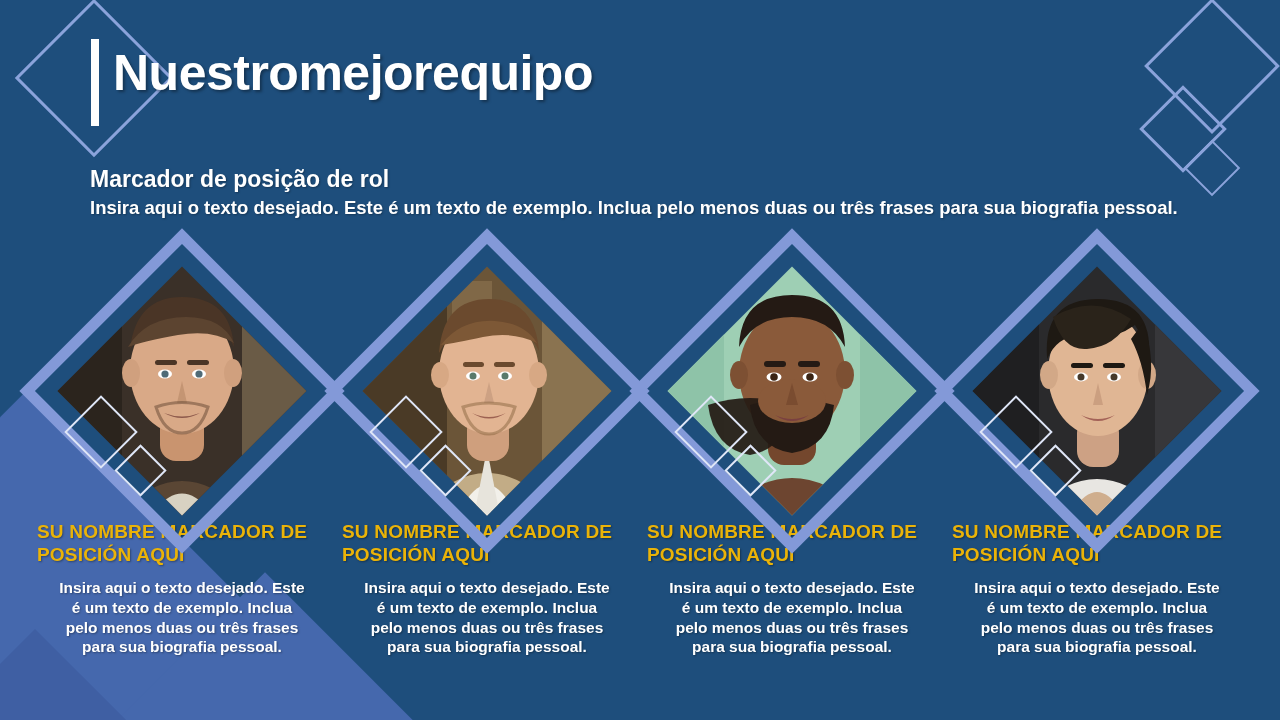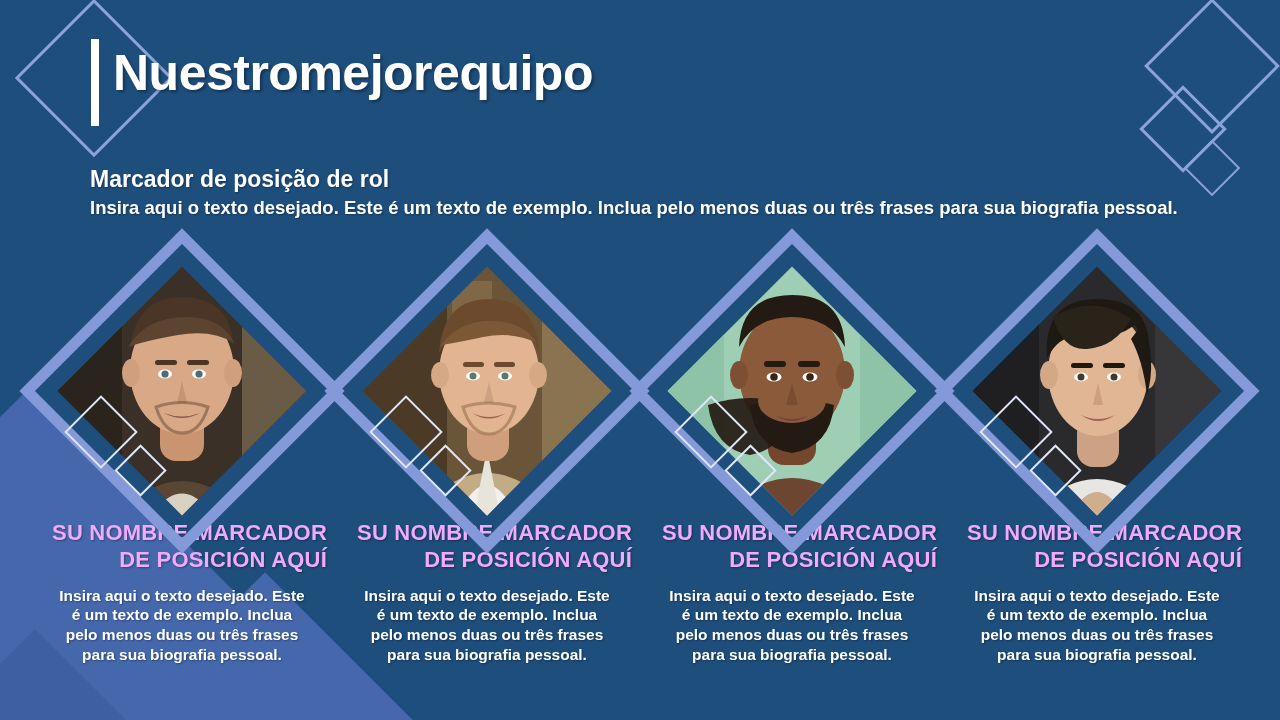--- a/index.html
+++ b/index.html
@@ -136,23 +136,23 @@
     border: 2px solid #dfe6f7;
     transform: rotate(45deg);
     box-sizing: border-box;
   }
   .mini-a { left: 8px;  top: 130px; width: 52px; height: 52px; }
   .mini-b { left: 55px; top: 176px; width: 37px; height: 37px; }
 
   .member-name {
     margin: 14px auto 0 auto;
     width: 290px;
-    text-align: right;
-    color: #f0abfc;
-    font-size: 22px;
+    text-align: left;
+    color: #eab308;
+    font-size: 19px;
     font-weight: 700;
     line-height: 1.22;
     letter-spacing: .2px;
     text-shadow: 1px 1px 2px rgba(0,0,0,.35);
   }
   .member-bio {
     margin: 12px auto 0 auto;
     width: 250px;
     text-align: center;
     color: #ffffff;

